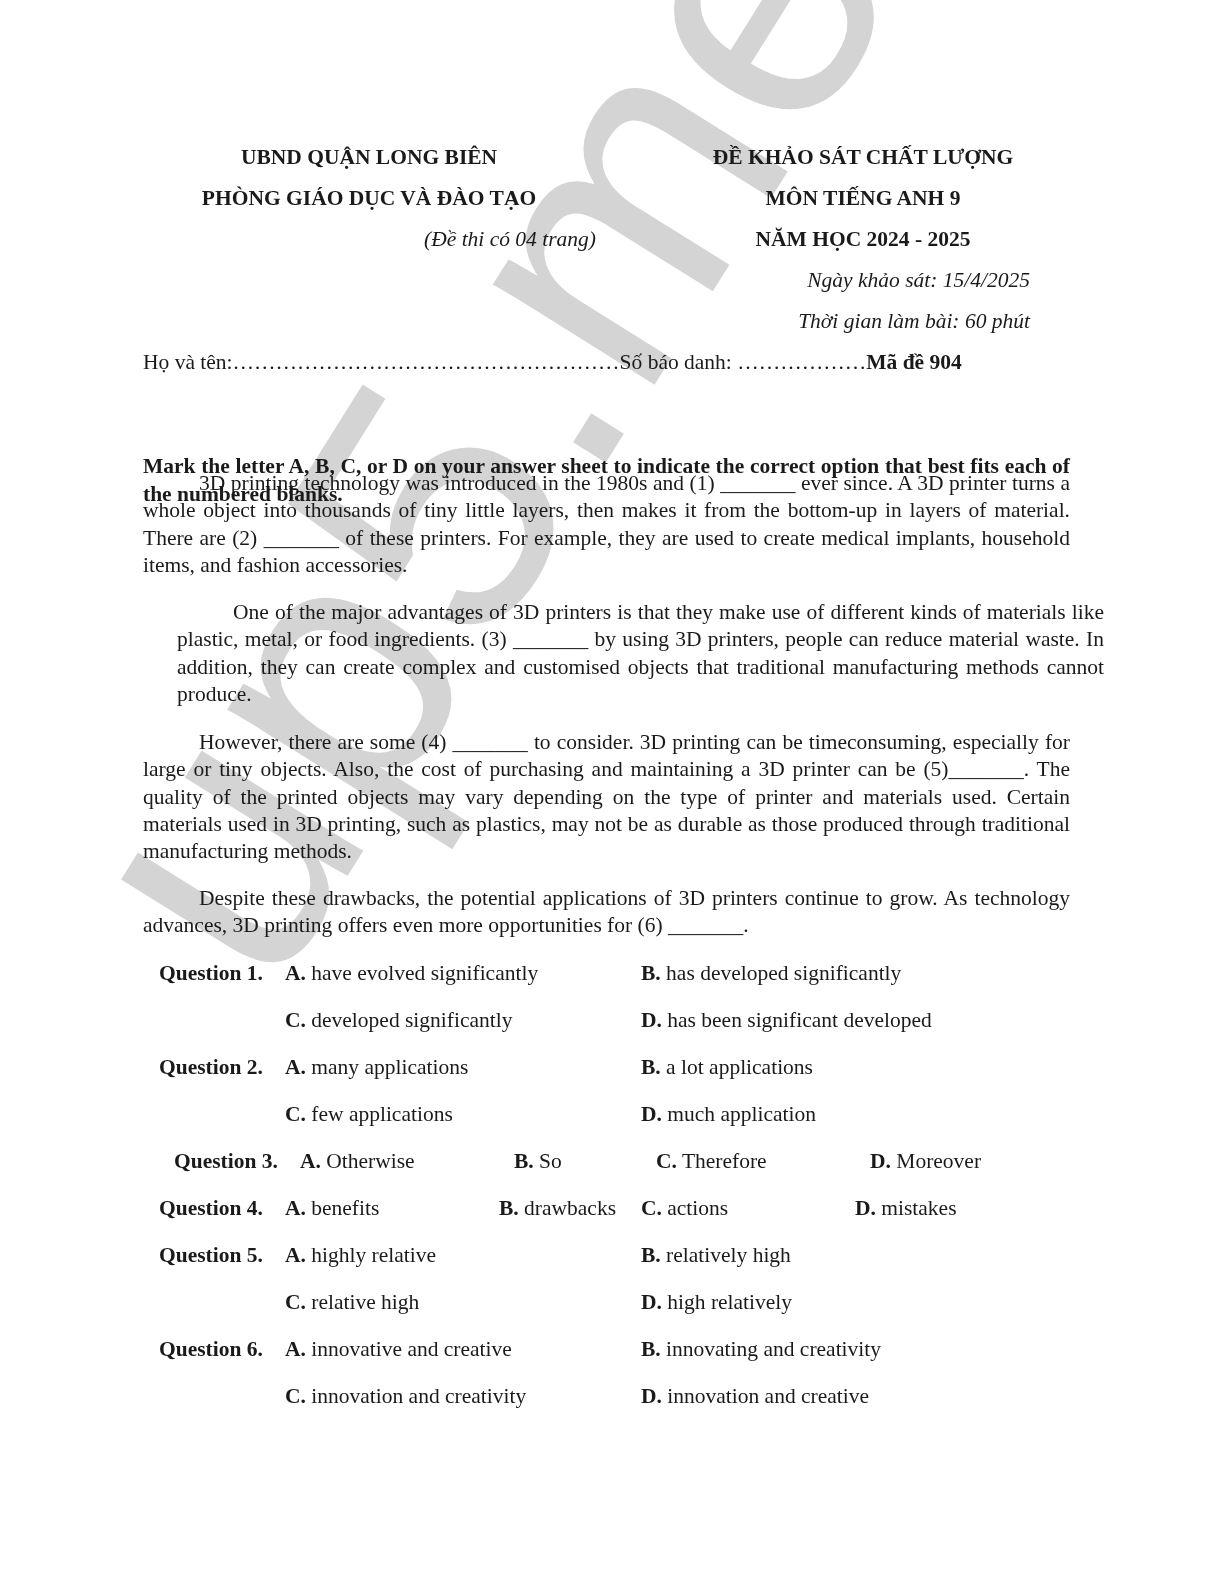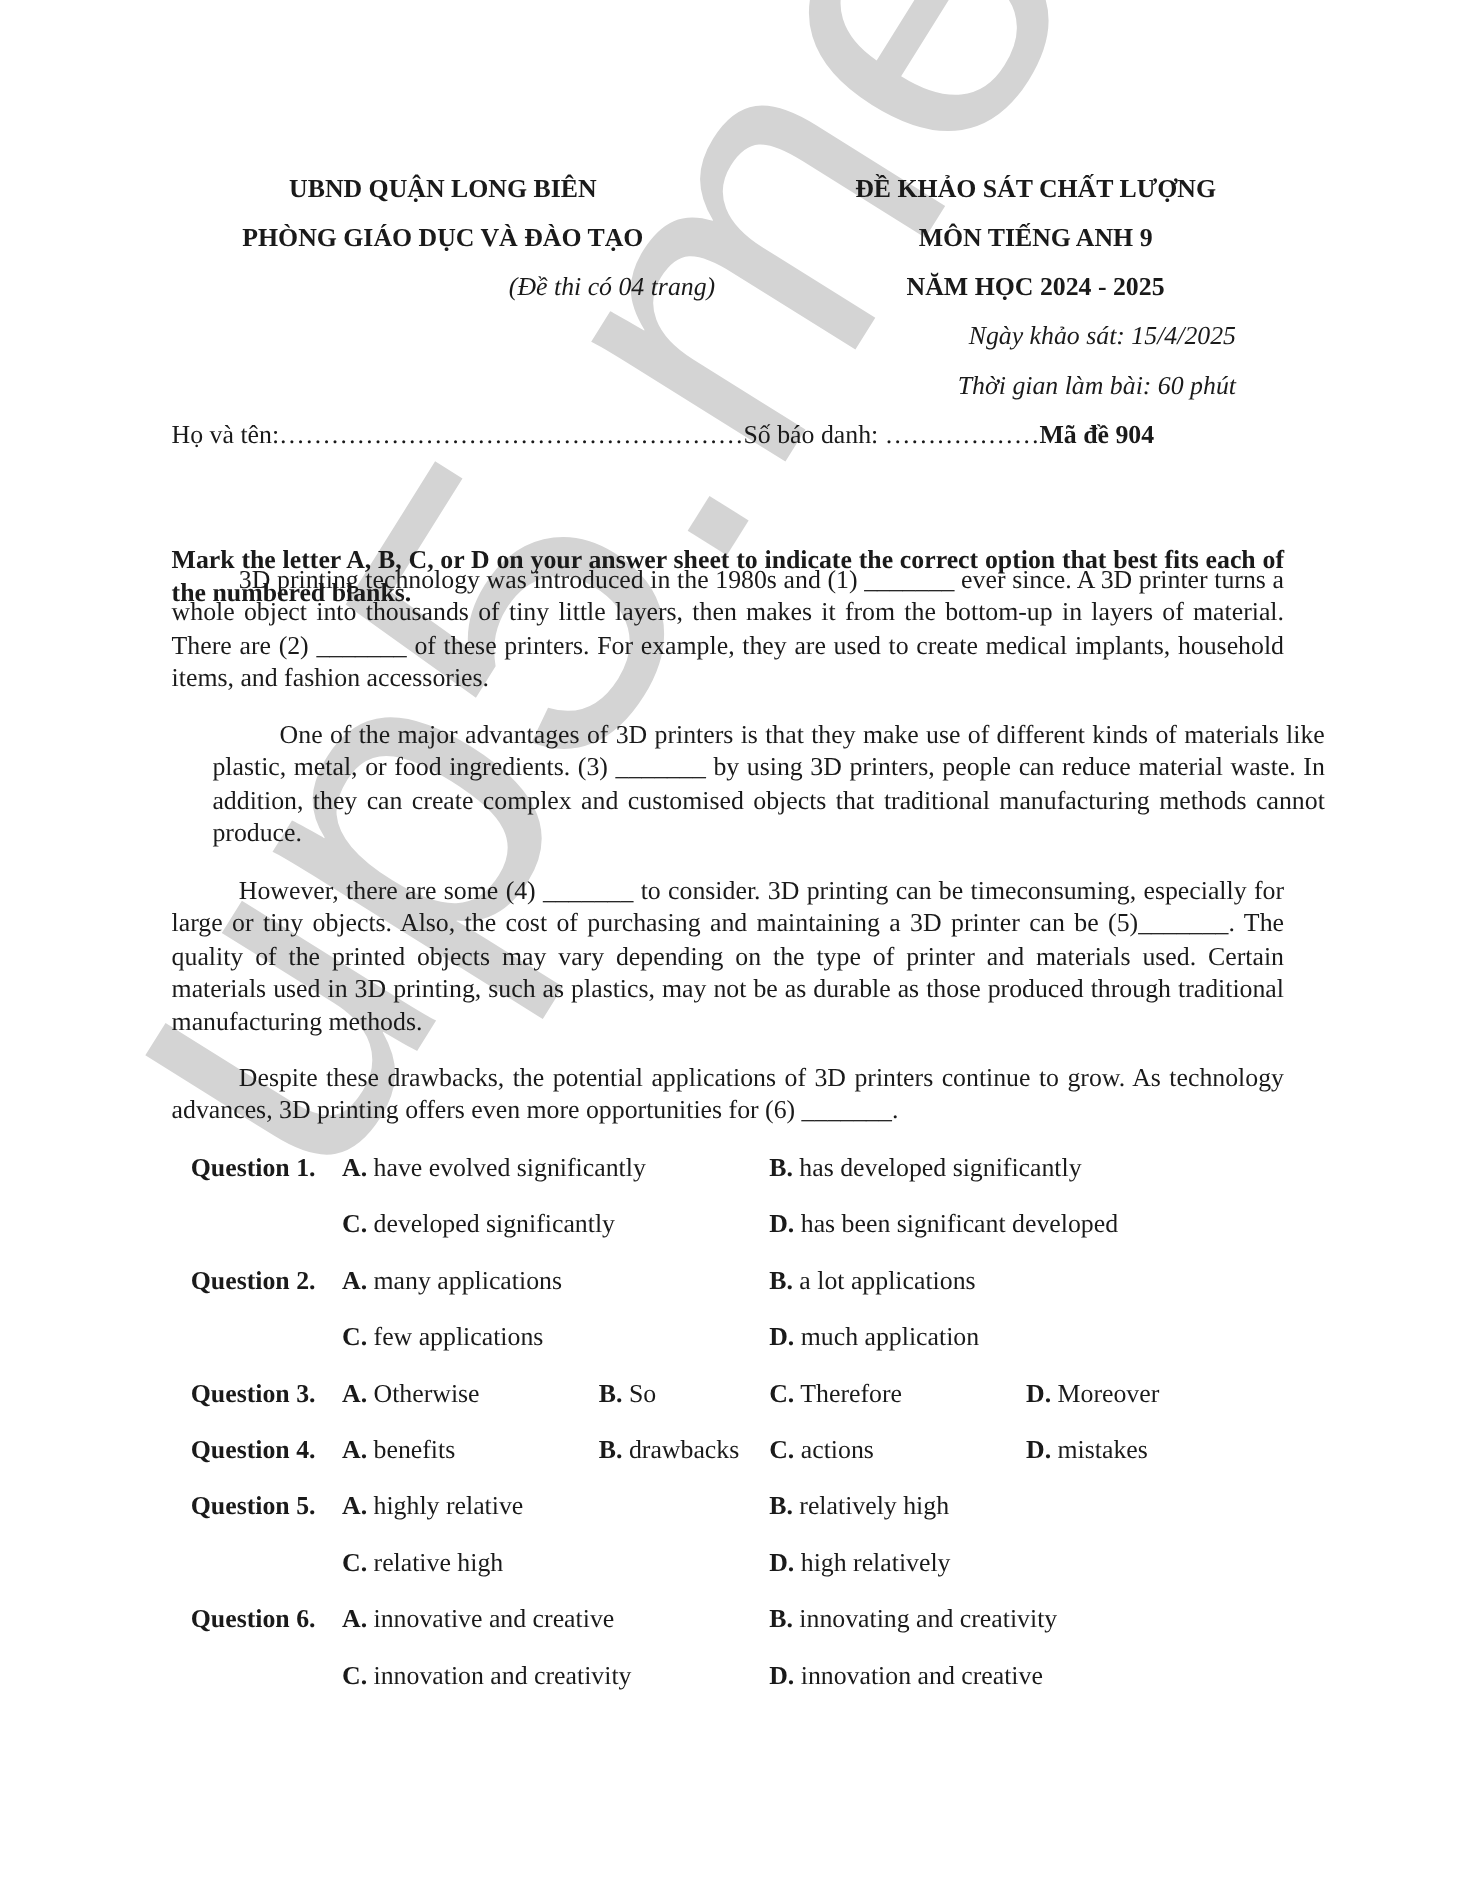--- a/index.html
+++ b/index.html
@@ -104,21 +104,21 @@
     <div class="q-row" style="top:1052px;">
       <span class="q-label">Question 2.</span>
       <span class="opt c1"><span class="letter">A.</span><span> many applications</span></span>
       <span class="opt c3"><span class="letter">B.</span><span> a lot applications</span></span>
     </div>
     <div class="q-row" style="top:1099px;">
       <span class="opt c1"><span class="letter">C.</span><span> few applications</span></span>
       <span class="opt c3"><span class="letter">D.</span><span> much application</span></span>
     </div>
 
-    <div class="q-row" style="top:1146px;">
+    <div class="q-row" style="top:1146px;margin-left:15px;">
       <span class="q-label">Question 3.</span>
       <span class="opt c1"><span class="letter">A.</span><span> Otherwise</span></span>
       <span class="opt c2"><span class="letter">B.</span><span> So</span></span>
       <span class="opt c3"><span class="letter">C.</span><span> Therefore</span></span>
       <span class="opt c4"><span class="letter">D.</span><span> Moreover</span></span>
     </div>
 
     <div class="q-row" style="top:1193px;">
       <span class="q-label">Question 4.</span>
       <span class="opt c1"><span class="letter">A.</span><span> benefits</span></span>

